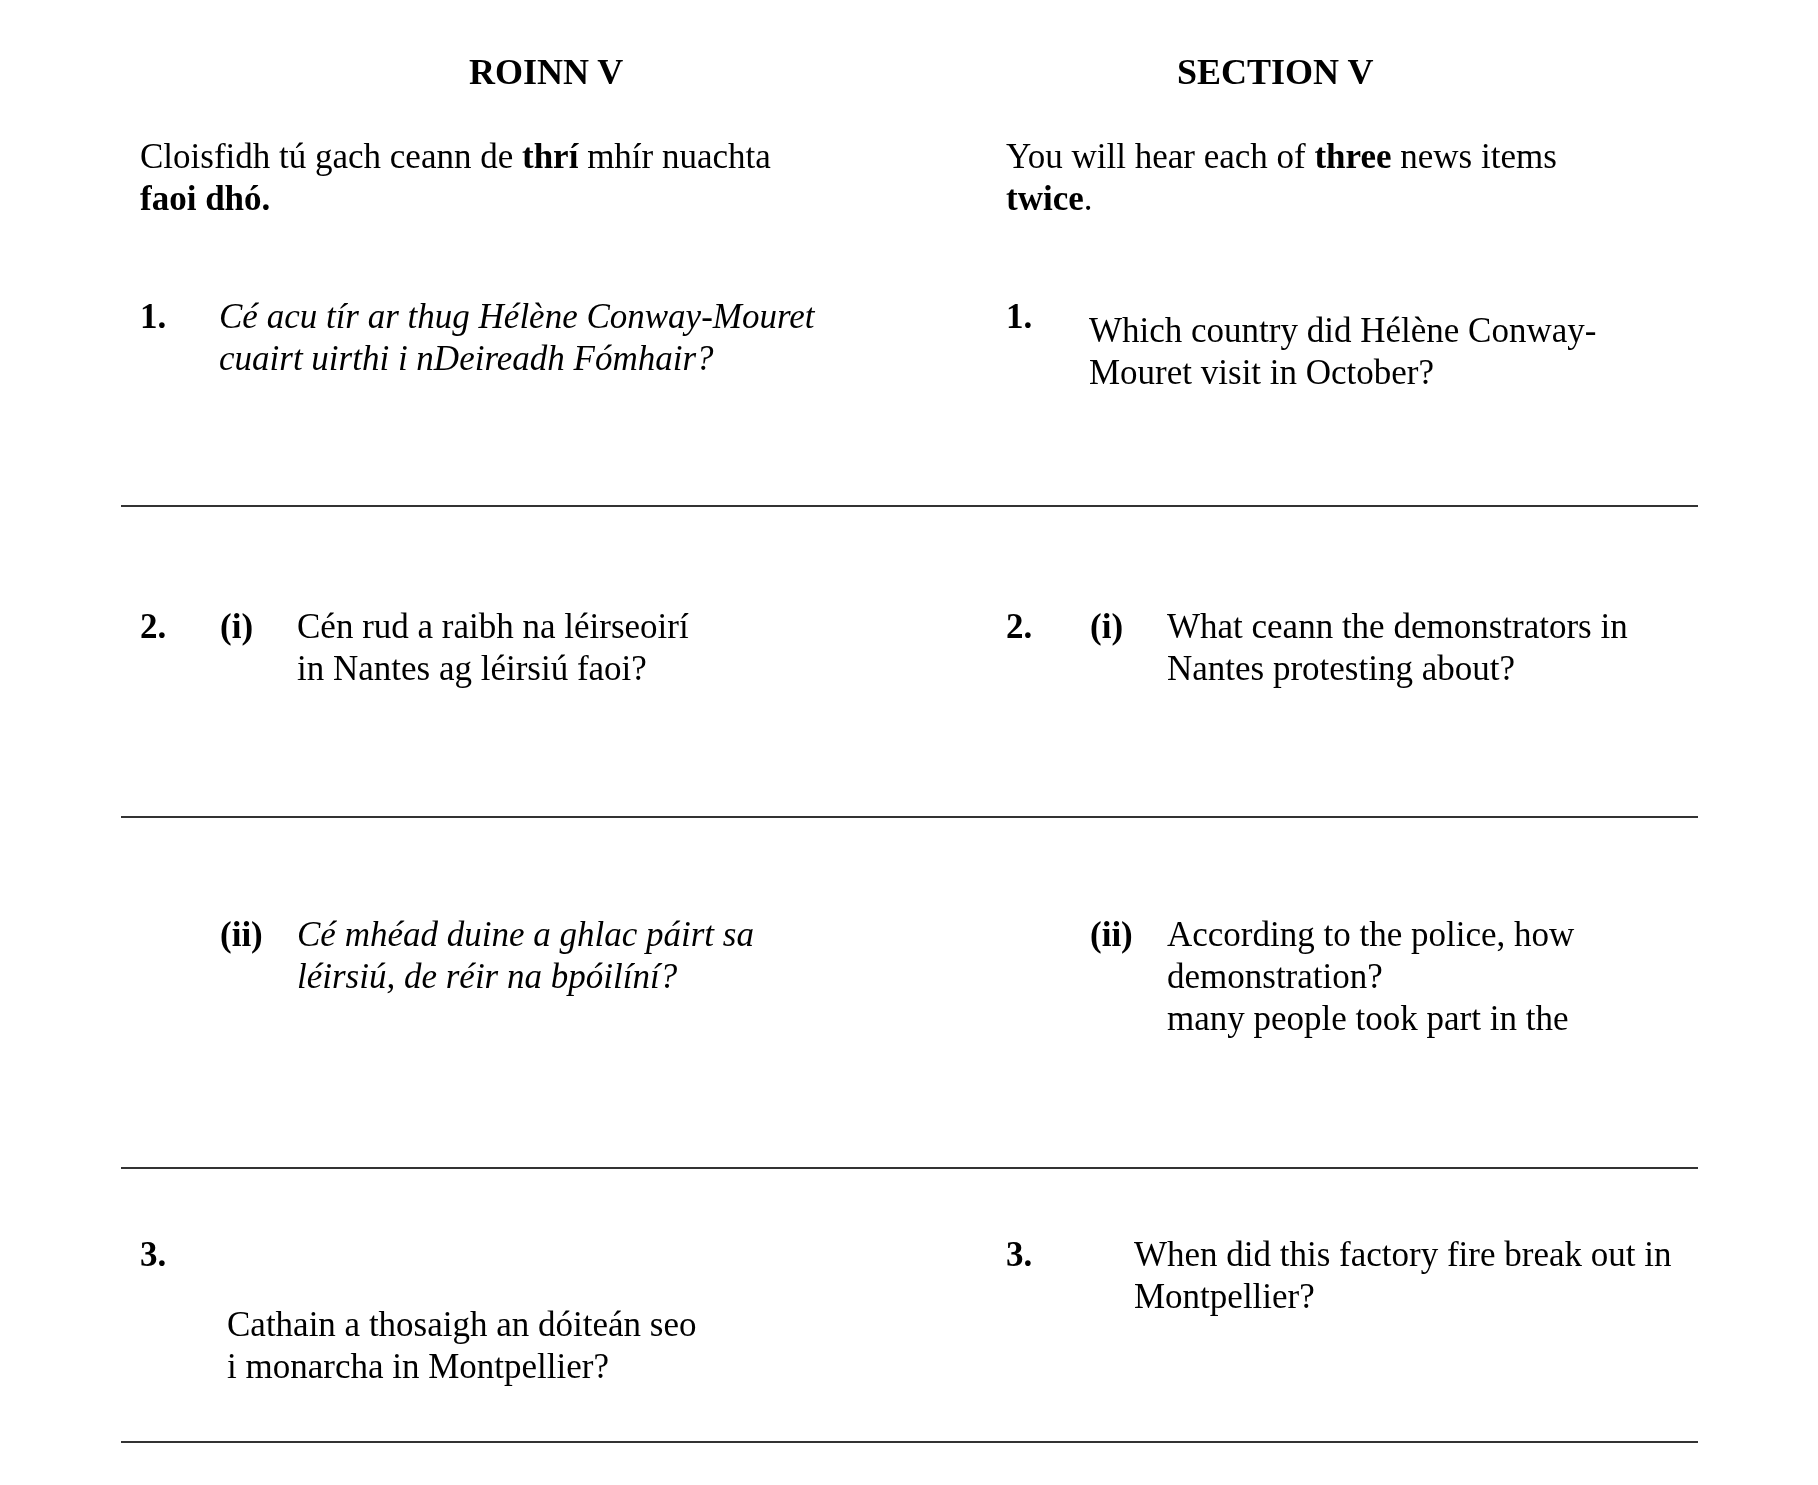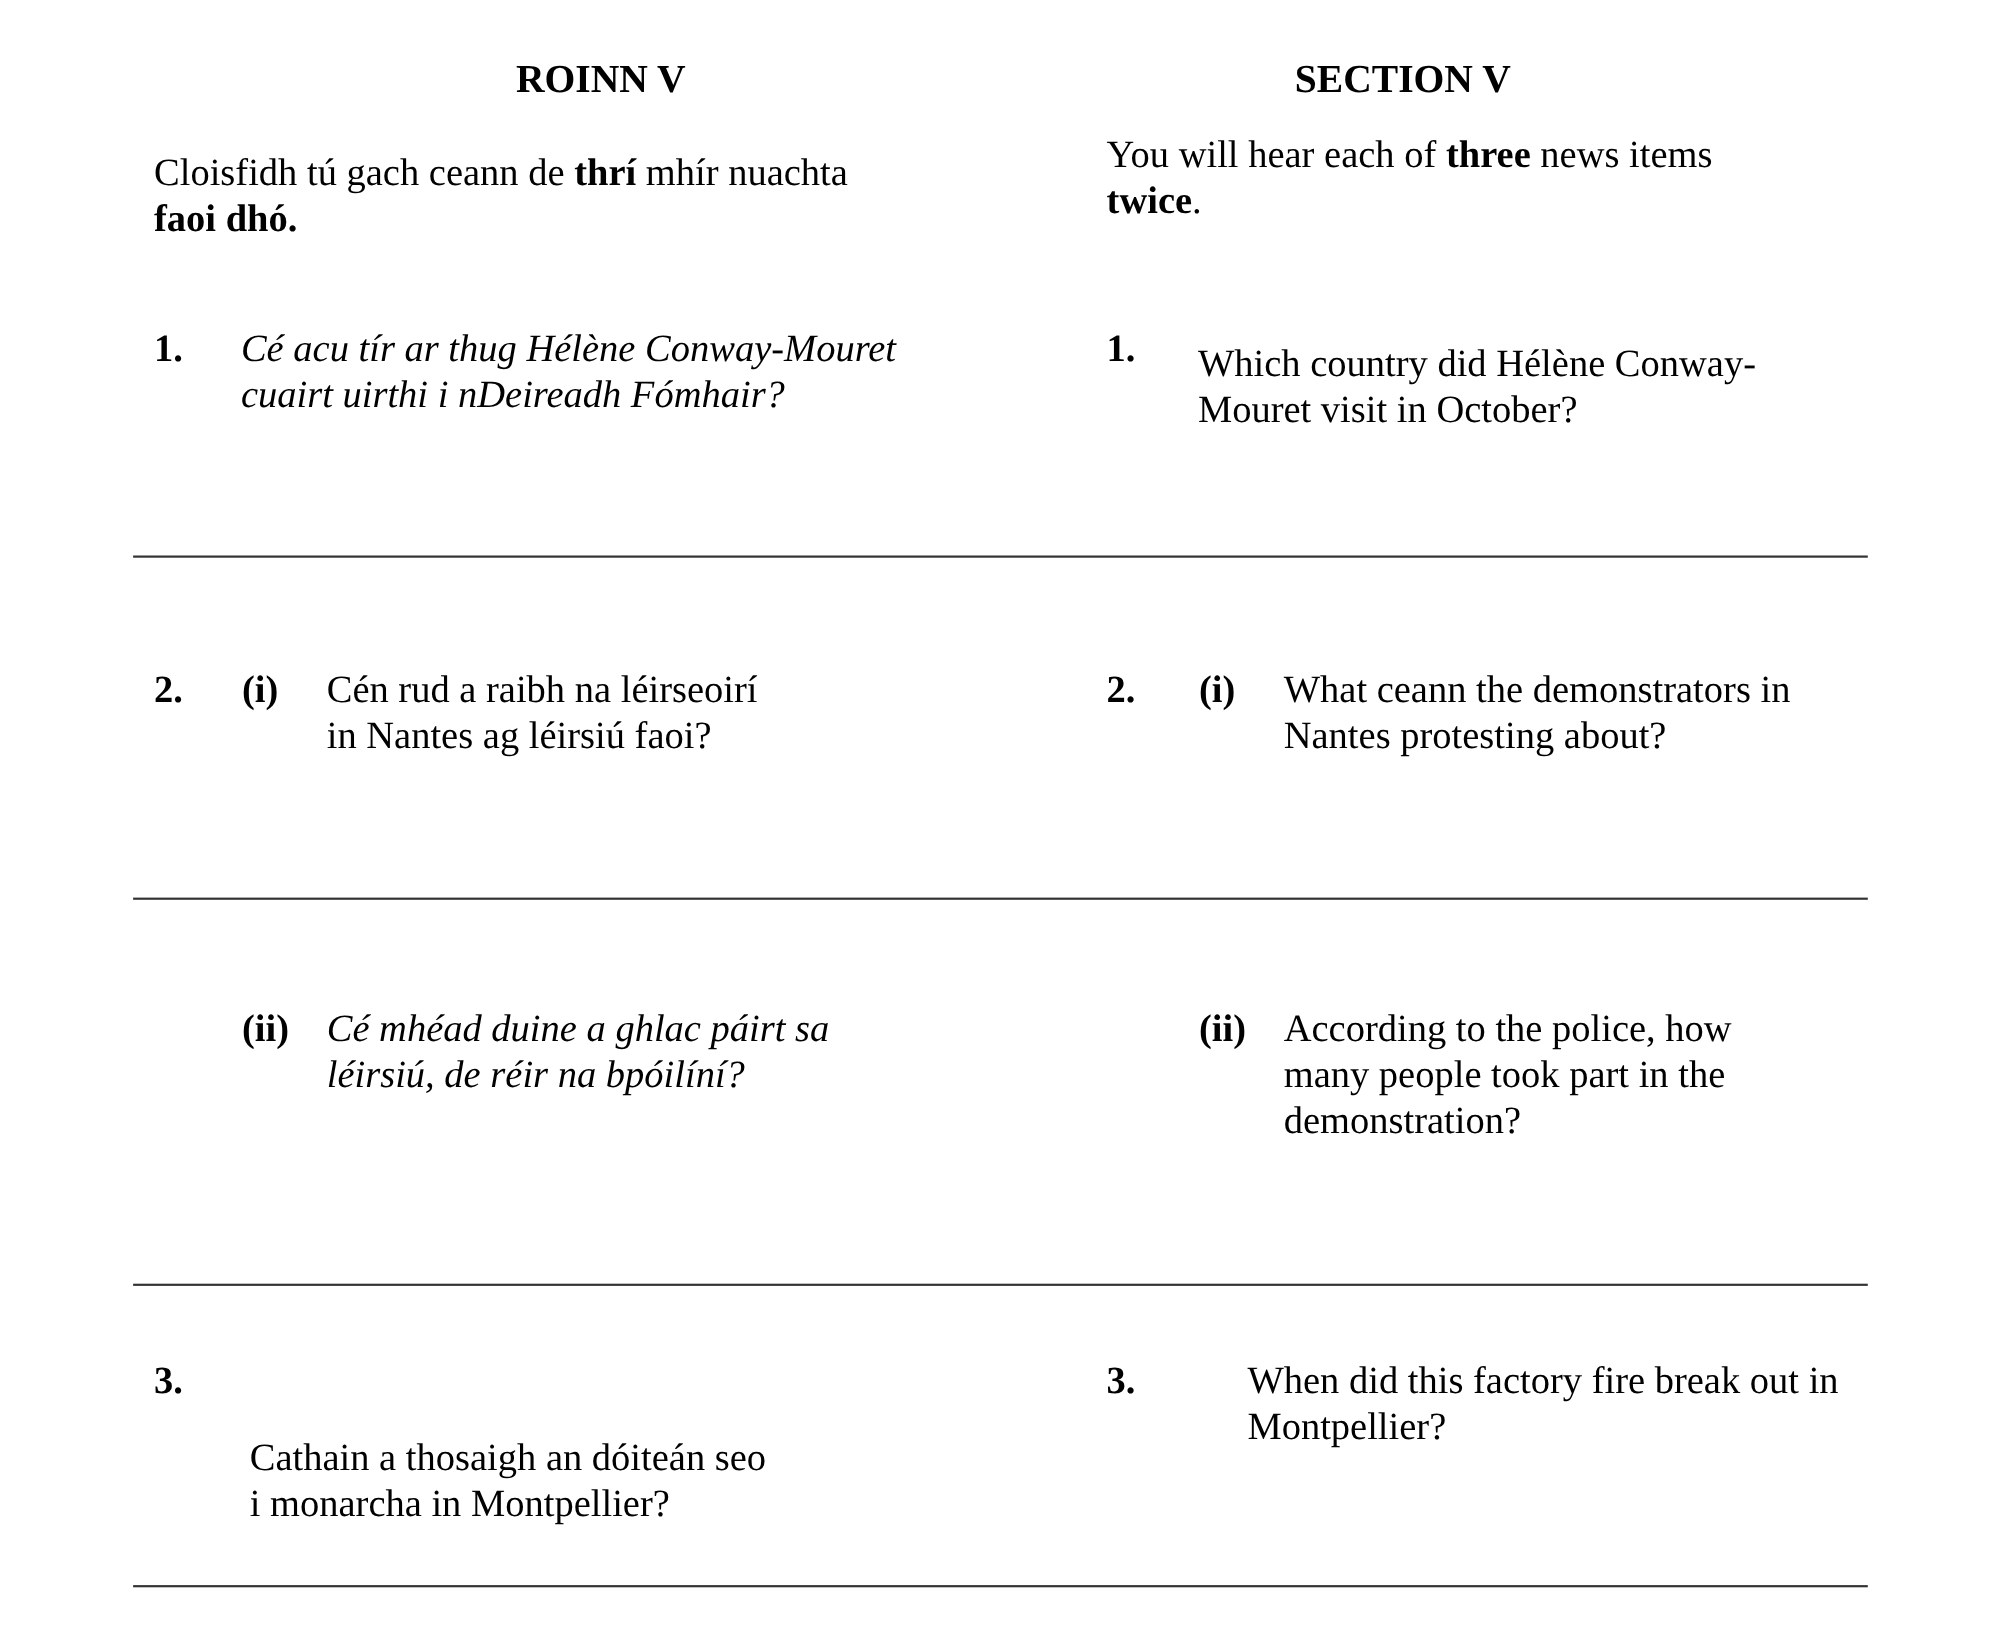--- a/index.html
+++ b/index.html
@@ -45,21 +45,21 @@
 
 <div class="abs para" style="left:140px; top:136px;">
   <div>
     <span>Cloisfidh tú gach ceann de </span><span class="b">thrí</span><span> mhír nuachta</span>
   </div>
   <div>
     <span class="b">faoi dhó.</span>
   </div>
 </div>
 
-<div class="abs para" style="left:1006px; top:120px;">
+<div class="abs para" style="left:1006px; top:136px;">
   <div>
     <span>You will hear each of </span><span class="b">three</span><span> news items</span>
   </div>
   <div>
     <span class="b">twice</span><span>.</span>
   </div>
 </div>
 
 <div class="abs num" style="left:140px; top:296px;">1.</div>
 <div class="abs qtext" style="left:219px; top:296px;font-style:italic;">
@@ -93,22 +93,22 @@
 
 <div class="abs sub" style="left:220px; top:914px;">(ii)</div>
 <div class="abs qtext" style="left:297px; top:914px;font-style:italic;">
   <div>Cé mhéad duine a ghlac páirt sa</div>
   <div>léirsiú, de réir na bpóilíní?</div>
 </div>
 
 <div class="abs sub" style="left:1090px; top:914px;">(ii)</div>
 <div class="abs qtext" style="left:1167px; top:914px;">
   <div>According to the police, how</div>
+  <div>demonstration?</div>
   <div>many people took part in the</div>
-  <div>demonstration?</div>
 </div>
 
 <div class="rule" style="top:1167px;"></div>
 
 <div class="abs num" style="left:140px; top:1234px;">3.</div>
 <div class="abs qtext" style="left:227px; top:1304px;">
   <div>Cathain a thosaigh an dóiteán seo</div>
   <div>i monarcha in Montpellier?</div>
 </div>
 

